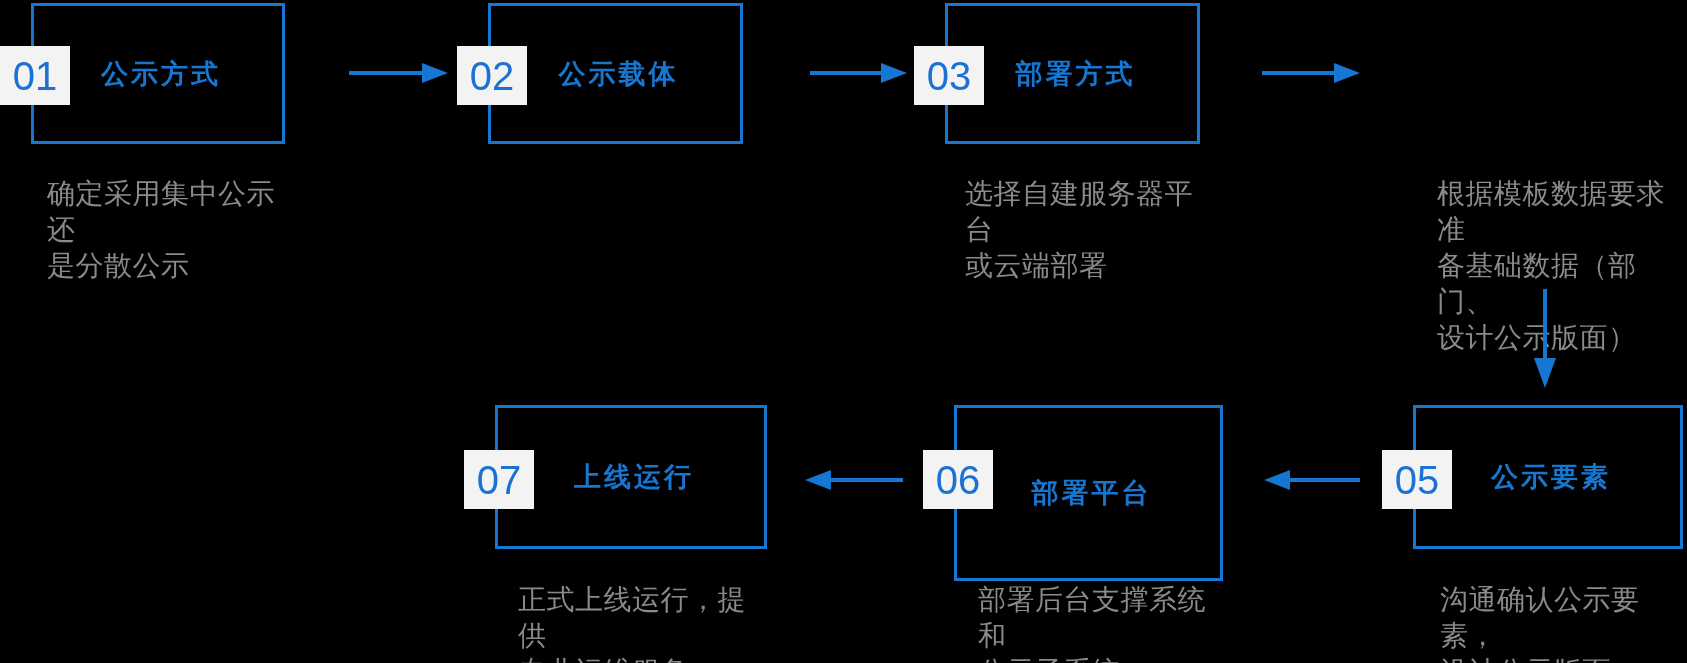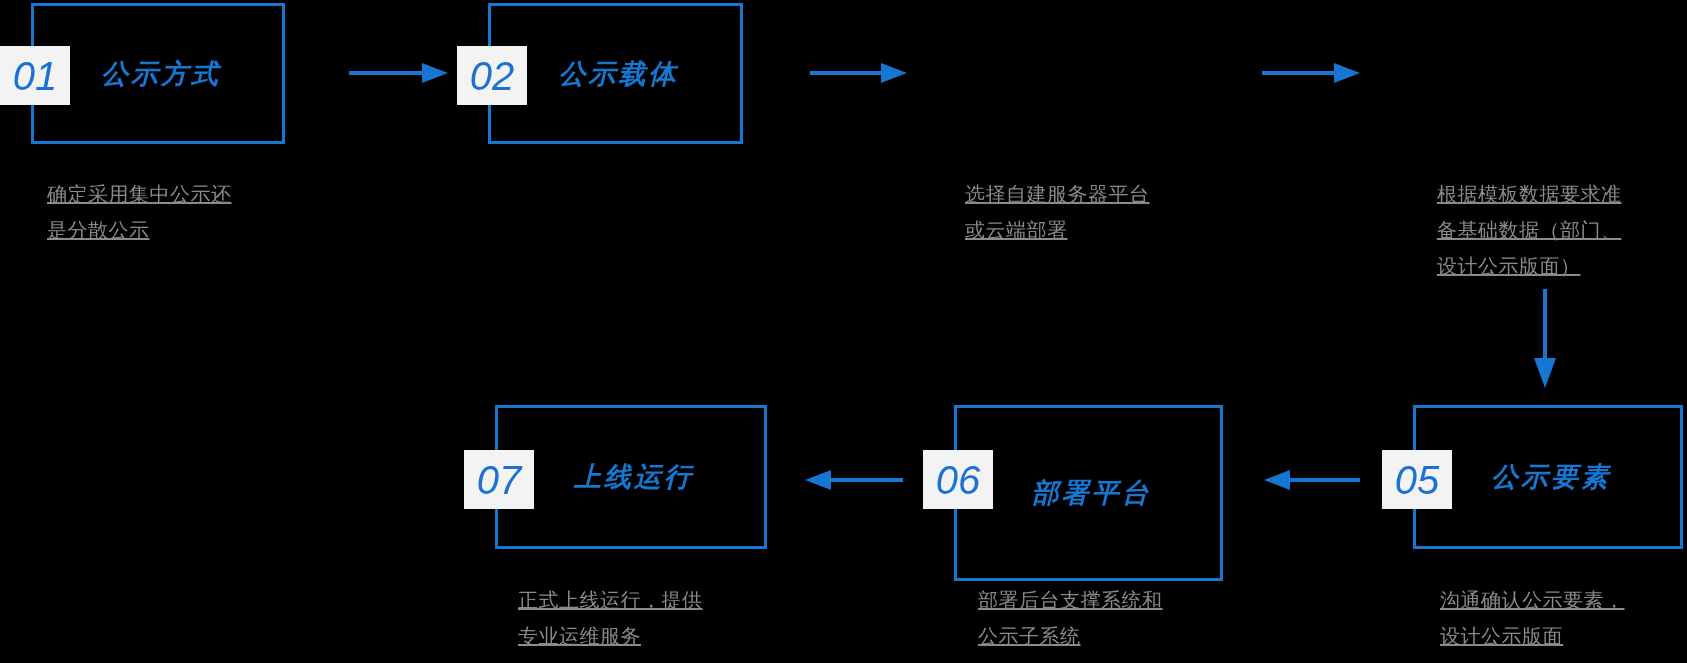--- a/index.html
+++ b/index.html
@@ -10,21 +10,20 @@
     position:relative;
     font-family:"Liberation Sans", sans-serif;
   }
   .canvas{position:absolute;inset:0;}
   
   .step{
     position:absolute;
     border:3px solid var(--blue,#1677d2);
     box-sizing:border-box;
     background:transparent;
-    font-style:italic;
   }
   .badge{
     position:absolute;
     left:-34px;
     width:70px;height:59px;
     background:var(--badge,#f3f3f3);
     display:flex;align-items:center;justify-content:center;
   }
   .row1 .badge{top:40px;}
   .row2 .badge{top:42px;}
@@ -40,25 +39,24 @@
     color:var(--blue,#1677d2);
     font-size:27px;
     font-weight:bold;
     letter-spacing:3px;
     padding-left:6px;
   }
   .desc{
     position:absolute;
     width:250px;
     color:var(--gray,#8a8a8a);
-    font-size:20px;
+    font-size:28px;
     line-height:36px;
     letter-spacing:0.5px;
     white-space:pre-line;
-    text-decoration:underline;
   }
   
   .h-arrow{position:absolute;height:20px;display:flex;align-items:center;}
   .h-arrow .line{height:4px;background:var(--blue,#1677d2);flex:1;}
   .head-right{
     width:0;height:0;
     border-left:26px solid var(--blue,#1677d2);
     border-top:10px solid transparent;
     border-bottom:10px solid transparent;
   }
@@ -87,20 +85,26 @@
     <div class="badge">
         <span>01</span>
       </div>
     <div class="title">公示方式</div>
   </div>
   <div class="step row1" style="left:488px;top:3px;width:255px;height:141px">
     <div class="badge">
         <span>02</span>
       </div>
     <div class="title">公示载体</div>
+  </div>
+  <div class="step row1" style="left:945px;top:3px;width:255px;height:141px">
+    <div class="badge">
+        <span>03</span>
+      </div>
+    <div class="title">部署方式</div>
   </div>
 
   <div class="desc" style="left:47px;top:176px">确定采用集中公示还
 是分散公示</div>
   <div class="desc" style="left:965px;top:176px">选择自建服务器平台
 或云端部署</div>
   <div class="desc" style="left:1437px;top:176px">根据模板数据要求准
 备基础数据（部门、
 设计公示版面）</div>
 

